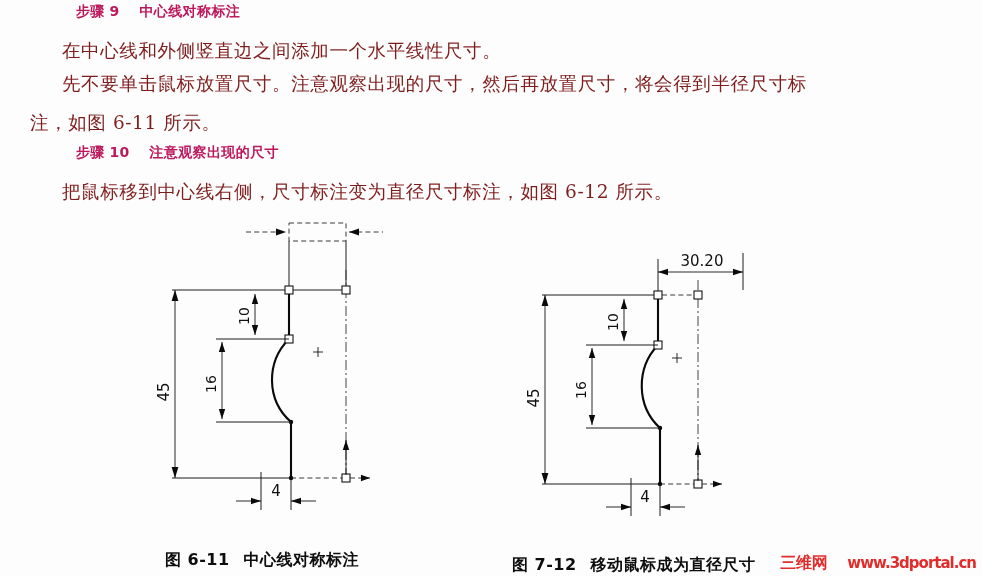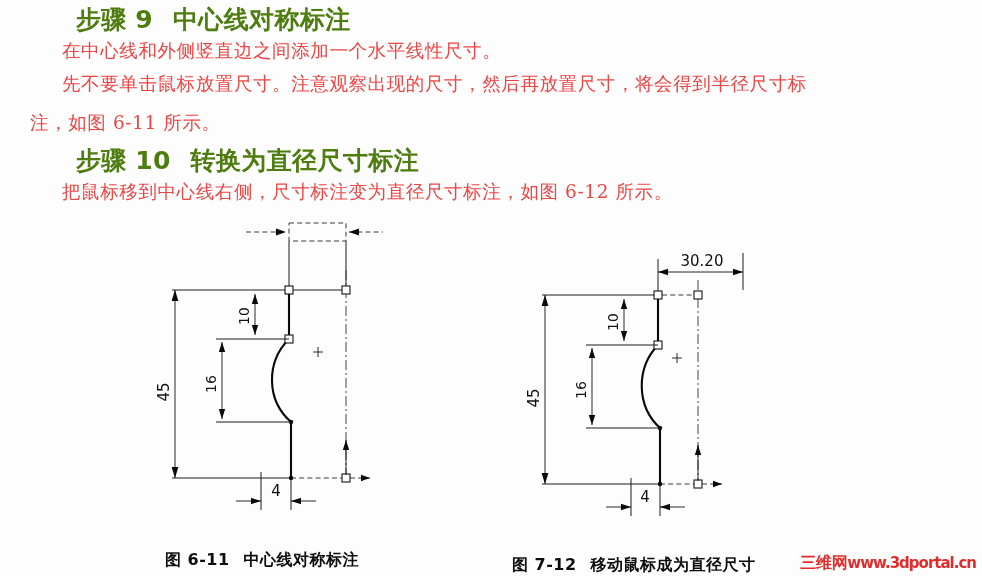--- a/index.html
+++ b/index.html
@@ -28,33 +28,33 @@
   .text-block {
     position: absolute;
     left: 0;
     top: 0;
     width: 982px;
   }
 
   .heading {
     font-family: "DejaVu Sans", "Liberation Sans", sans-serif;
     font-weight: bold;
-    font-size: 25px;
+    font-size: 14px;
     letter-spacing: 0.4px;
-    color: #4d7c0f;
+    color: #be185d;
     white-space: pre;
   }
   .heading .step-label { letter-spacing: 0.2px; }
   .heading .gap { display: inline-block; width: 20px; }
 
   .para {
     font-family: "DejaVu Serif", "Liberation Serif", serif;
     font-size: 18.5px;
     letter-spacing: 0.6px;
-    color: #ef4444;
+    color: #7f1d1d;
     white-space: pre;
   }
 
   .ln { position: absolute; }
 
   
   .figure-area { position: absolute; }
   .caption {
     position: absolute;
     font-family: "DejaVu Sans", "Liberation Sans", sans-serif;
@@ -95,38 +95,39 @@
     font-weight: bold;
     font-size: 16px;
     color: #e01b1b;
     letter-spacing: -0.3px;
     white-space: pre;
     opacity: 0.92;
   }
   .watermark .cn {
     letter-spacing: -1px;
     font-size: 15px;
+    padding-left: 20px;
   }
 </style>
 </head>
 <body>
 
 <div id="page">
 
   <div class="text-block">
 
     <div class="ln heading" style="left:76px; top:3px;"><span class="step-label">步骤 9</span><span class="gap"></span><span>中心线对称标注</span></div>
 
     <div class="ln para" style="left:62px; top:38px;">在中心线和外侧竖直边之间添加一个水平线性尺寸。</div>
 
     <div class="ln para" style="left:62px; top:71px;">先不要单击鼠标放置尺寸。注意观察出现的尺寸，然后再放置尺寸，将会得到半径尺寸标</div>
 
     <div class="ln para" style="left:30px; top:110px;">注，如图 6-11 所示。</div>
 
-    <div class="ln heading" style="left:76px; top:144px;"><span class="step-label">步骤 10</span><span class="gap"></span><span>转换为直径尺寸标注</span></div>
+    <div class="ln heading" style="left:76px; top:144px;"><span class="step-label">步骤 10</span><span class="gap"></span><span>注意观察出现的尺寸</span></div>
 
     <div class="ln para" style="left:62px; top:179px;text-align:right;">把鼠标移到中心线右侧，尺寸标注变为直径尺寸标注，如图 6-12 所示。</div>
   </div>
 
   <div class="figure-area" style="left:150px; top:210px;">
     <svg width="280" height="310" viewBox="0 0 280 310">
 
       <g>
         <rect x="139" y="13" width="57" height="18" class="dashline"></rect>
         <line x1="96" y1="22" x2="136" y2="22" class="dashline"></line>

